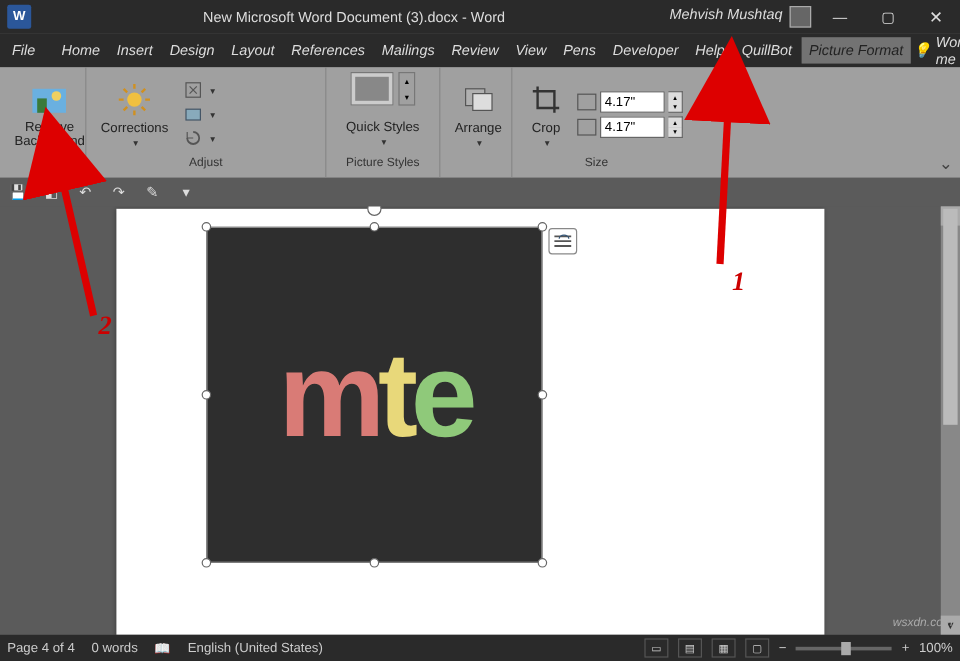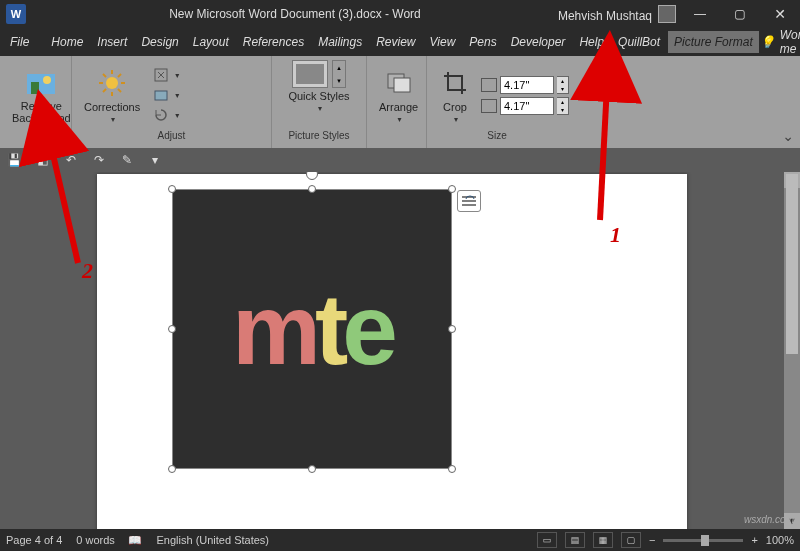--- a/index.html
+++ b/index.html
@@ -1,21 +1,21 @@
 <!DOCTYPE html>
 <html><head>
   <meta charset="utf-8">
   <style>
     * { margin: 0; padding: 0; box-sizing: border-box; font-family: "Segoe UI", sans-serif; }
     body { width: 800px; height: 551px; background: #5b5b5b; overflow: hidden; position: relative; }
     
     .title-bar { height: 28px; background: #2a2a2a; display: flex; align-items: center; color: #ccc; font-size: 12px; }
     .title-bar .word-icon { width: 20px; height: 20px; margin: 0 6px; background: #2b579a; color: #fff; display: flex; align-items: center; justify-content: center; font-weight: bold; font-size: 11px; border-radius: 2px;}
     .title-bar .title-text { flex: 1; text-align: center; color: #ddd; }
-    .title-bar .user-area { display: flex; align-items: flex-end; gap: 6px; padding-right: 4px; }
+    .title-bar .user-area { display: flex; align-items: flex-start; gap: 6px; padding-right: 4px; font-style: italic; }
     .title-bar .user-name { color: #ddd; }
     .title-bar .avatar { width: 18px; height: 18px; background: #666; border: 1px solid #aaa; }
     .win-controls { display: flex; }
     .win-btn { width: 40px; height: 28px; display: flex; align-items: center; justify-content: center; color: #ddd; font-size: 12px; }
     .win-btn.close { font-size: 14px; }
 
     .menu-bar { height: 28px; background: #2a2a2a; display: flex; align-items: center; padding: 0 4px; color: #ddd; font-size: 12px; gap: 2px; font-style: italic; }
     .menu-bar .menu-item { padding: 4px 6px; white-space: nowrap; }
     .menu-bar .menu-item.file { margin-right: 8px; }
     .menu-bar .menu-item.active { background: #737373; color: #222; }
@@ -185,21 +185,21 @@
                 <path d="M3 3 L3 8 L8 8" fill="none" stroke="#555"></path>
               </svg>
             </div>
           </div>
       </div>
     </div>
     <div class="rib-label">Adjust</div>
   </div>
 
   <div class="rib-group" style="width:95px;">
-    <div class="rib-body" style="flex-direction:column;align-items:center;gap:2px;">
+    <div class="rib-body" style="flex-direction:column;align-items:center;gap:12px;">
       <div class="pic-styles">
         <div class="pic-thumb"></div>
         <div class="more-styles">
             <div>▴</div>
             <div>▾</div>
           </div>
       </div>
       <div class="big-btn dd" style="padding-top:0;">
         <span style="line-height:1.1;">Quick Styles</span>
       </div>

